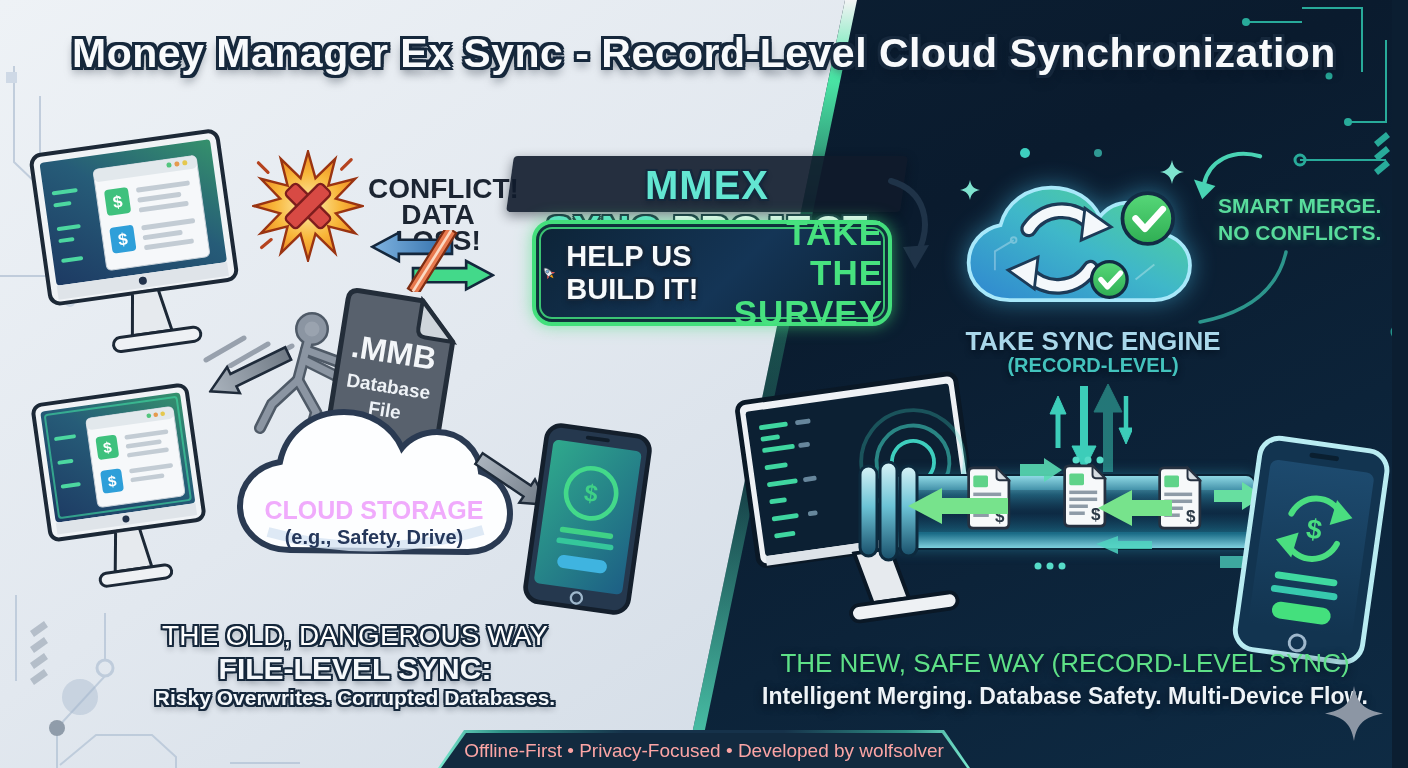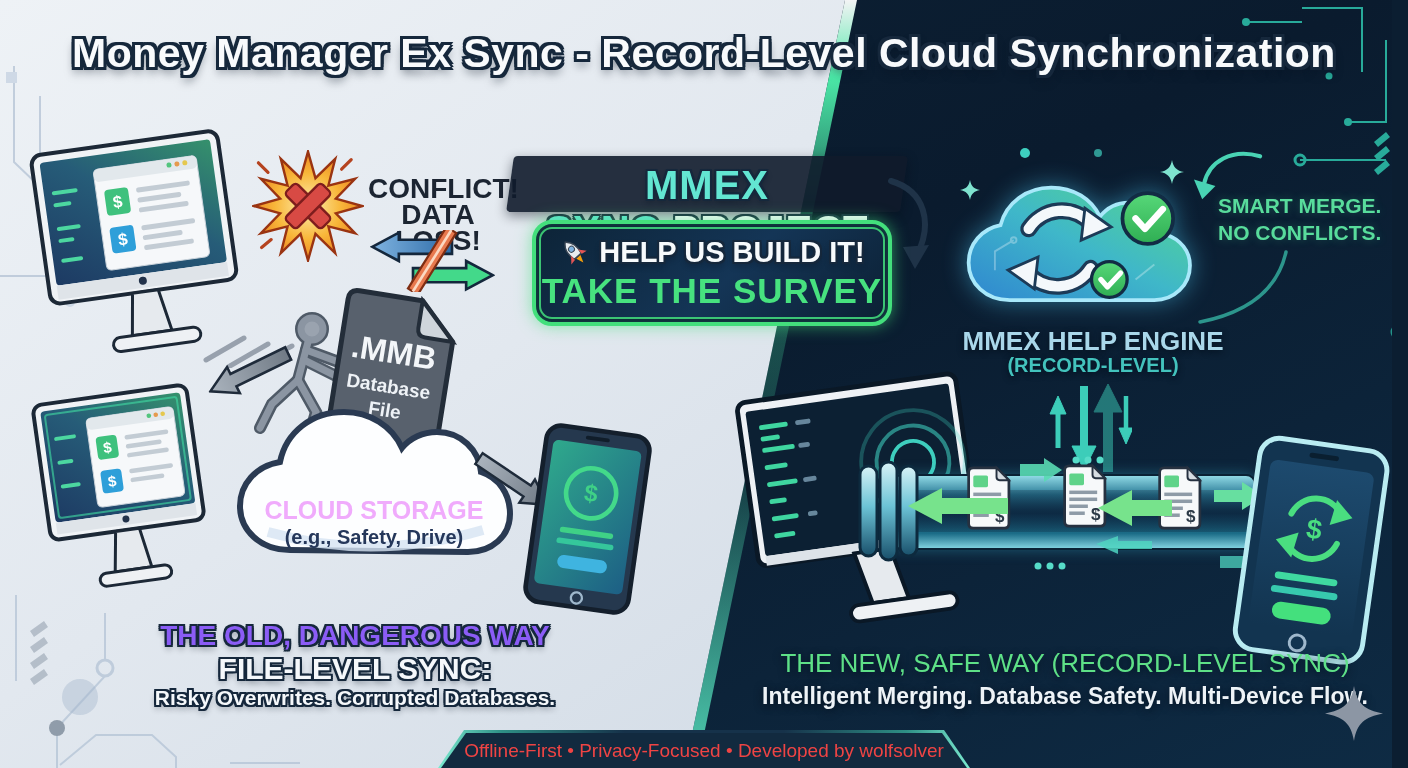--- a/index.html
+++ b/index.html
@@ -28,37 +28,37 @@
 
   .title{left:0;top:30px;width:1408px;font-size:41px;font-weight:800;
     letter-spacing:.5px;color:#f8fafc;}
 
   .conflict-txt{left:368px;top:176px;width:140px;font-size:28px;line-height:26px;
     font-weight:800;color:#1c2532;}
   .cloud-title{left:234px;top:496px;width:280px;font-size:25px;font-weight:800;color:#f0abfc;}
   .cloud-sub{left:234px;top:526px;width:280px;font-size:20px;font-weight:700;color:#25375a;}
 
   .left-footer{left:100px;top:620px;width:510px;}
-  .lf1{font-size:28px;font-weight:700;color:#8b5cf6;}
+  .lf1{font-size:28px;font-weight:400;color:#ffffff;}
   .lf2{font-size:30px;font-weight:700;color:#f5f8fb;}
   .lf3{font-size:21px;font-weight:700;color:#f5f8fb;}
 
   .mmex-band{left:510px;top:156px;width:394px;height:56px;background:rgba(15,27,43,.9);
     transform:skewX(-8deg);border-radius:4px;box-shadow:0 4px 12px rgba(5,12,22,.45);}
   .mmex-title{left:510px;top:163px;width:394px;font-size:40px;font-weight:800;letter-spacing:1px;}
   .mmex-accent{color:#63e6d2;}
   .mmex-rest{color:#f8fafc;margin-left:12px;}
 
   .survey{left:532px;top:220px;width:352px;height:98px;border:4px solid #43df7c;
     border-radius:20px;background:#0b2036;
     box-shadow:0 0 16px rgba(67,223,124,.6),inset 0 0 10px rgba(67,223,124,.25);cursor:pointer;}
   .survey-inner{position:absolute;left:3px;top:3px;right:3px;bottom:3px;
     border:2px solid rgba(67,223,124,.85);border-radius:13px;
     background:linear-gradient(135deg,#0d2438 0%,#143556 55%,#0c2135 100%);
-    display:flex;flex-direction:column;justify-content:center;align-items:center;gap:2px;}
+    display:flex;flex-direction:row;justify-content:center;align-items:center;gap:2px;}
   .cta1{font-size:29px;font-weight:800;color:#f7fafc;display:flex;align-items:center;gap:10px;}
   .cta2{font-size:35px;font-weight:700;color:#47e27f;letter-spacing:1px;text-align:right;}
 
   .merge-txt{left:1218px;top:192px;width:170px;font-size:21px;line-height:27px;
     font-weight:800;color:#58dc9c;text-shadow:0 0 10px rgba(70,220,150,.3);}
   .engine-title{left:948px;top:326px;width:290px;font-size:26px;font-weight:800;color:#a9d7ea;
     text-shadow:0 2px 6px rgba(4,14,26,.85);}
   .engine-sub{left:948px;top:354px;width:290px;font-size:20px;font-weight:700;color:#43c3bd;
     text-shadow:0 2px 6px rgba(4,14,26,.85);}
 
@@ -70,21 +70,21 @@
     background:linear-gradient(180deg,#8fd8e4 0%,#2a7a96 26%,#113a58 52%,#1c6d88 80%,#7fd0de 100%);
     box-shadow:0 0 14px rgba(60,190,220,.35);}
   .pipe-core{position:absolute;left:0;top:14px;right:0;height:42px;
     background:linear-gradient(180deg,rgba(10,30,52,.25),rgba(10,30,52,.6) 50%,rgba(10,30,52,.25));}
 
   .bar-back{left:438px;top:730px;width:532px;height:38px;
     clip-path:polygon(26px 0,506px 0,532px 38px,0 38px);
     background:linear-gradient(90deg,#7ae9cf 0%,#2e8f85 12%,#16324a 35%,#16324a 65%,#2e8f85 88%,#7ae9cf 100%);}
   .bar-front{left:441px;top:733px;width:526px;height:35px;
     clip-path:polygon(25px 0,501px 0,526px 35px,0 35px);
-    background:#122a3f;color:#ef4444;font-size:19px;line-height:35px;}
+    background:#122a3f;color:#fca5a5;font-size:19px;line-height:35px;}
 
   .mmb-wrap{left:322px;top:282px;width:135px;height:195px;transform:rotate(9deg);}
   .mmb-ext{position:absolute;left:0;top:52px;width:135px;text-align:center;
     font-size:32px;font-weight:800;color:#f3f6f9;}
   .mmb-l1{position:absolute;left:0;top:94px;width:135px;text-align:center;
     font-size:19px;font-weight:700;color:#eef2f6;}
   .mmb-l2{position:absolute;left:0;top:118px;width:135px;text-align:center;
     font-size:19px;font-weight:700;color:#eef2f6;}
 </style>
 </head>
@@ -444,21 +444,21 @@
   </svg>
 
   <div class="abs merge-txt">
     <div>SMART MERGE.</div>
     <div>NO CONFLICTS.</div>
   </div>
   <svg class="abs" style="left:1188px;top:248px;opacity:.8" width="110" height="85" viewBox="0 0 110 85">
     <path d="M98,4 C90,40 62,64 12,74" fill="none" stroke="#35b3a2" stroke-width="3.5" stroke-linecap="round"></path>
   </svg>
 
-  <div class="abs engine-title ctr">MMEX HELP ENGINE</div>
+  <div class="abs engine-title ctr">TAKE SYNC ENGINE</div>
   <div class="abs engine-sub ctr">(RECORD-LEVEL)</div>
 
   <svg class="abs" style="left:1042px;top:378px;" width="90" height="96" viewBox="0 0 90 96">
     <g stroke="#3ccdb9" fill="#3ccdb9">
       <line x1="16" y1="70" x2="16" y2="32" stroke-width="5"></line>
         <polygon points="8,36 16,18 24,36"></polygon>
       <line x1="42" y1="8" x2="42" y2="72" stroke-width="8"></line>
         <polygon points="30,68 42,92 54,68"></polygon>
       <g opacity=".5">
           <line x1="66" y1="94" x2="66" y2="28" stroke-width="10"></line>

